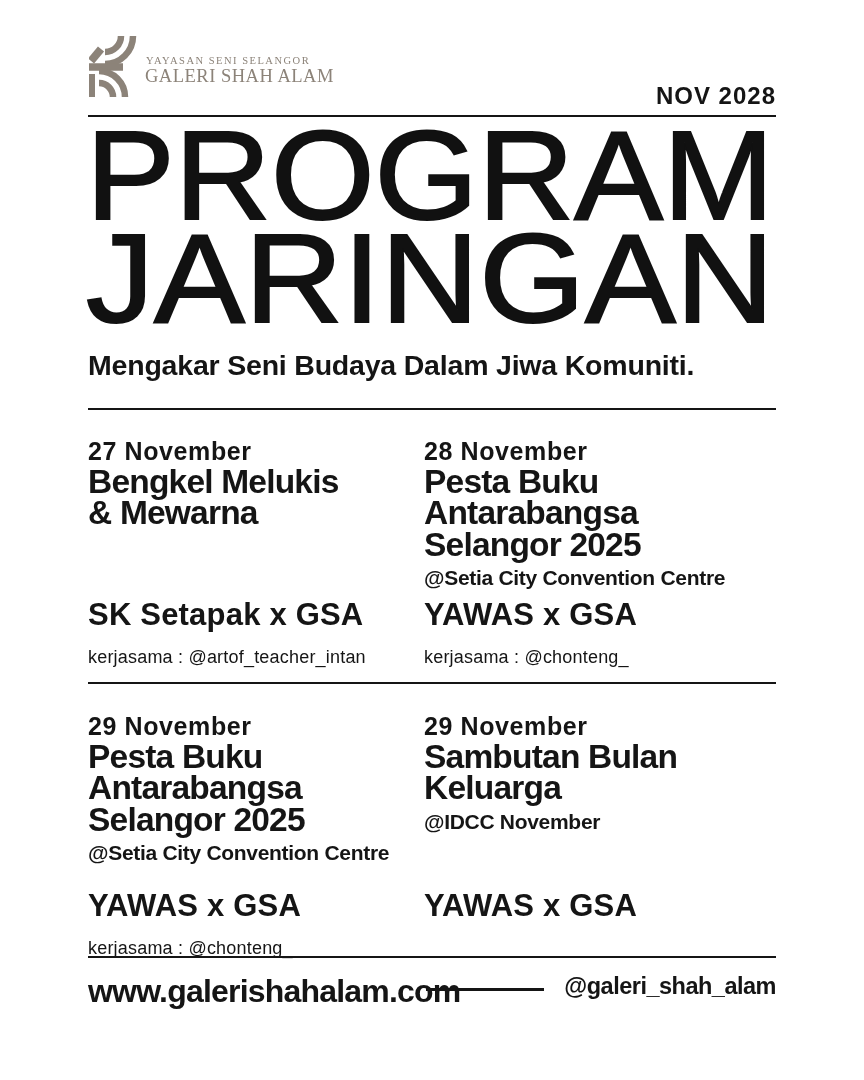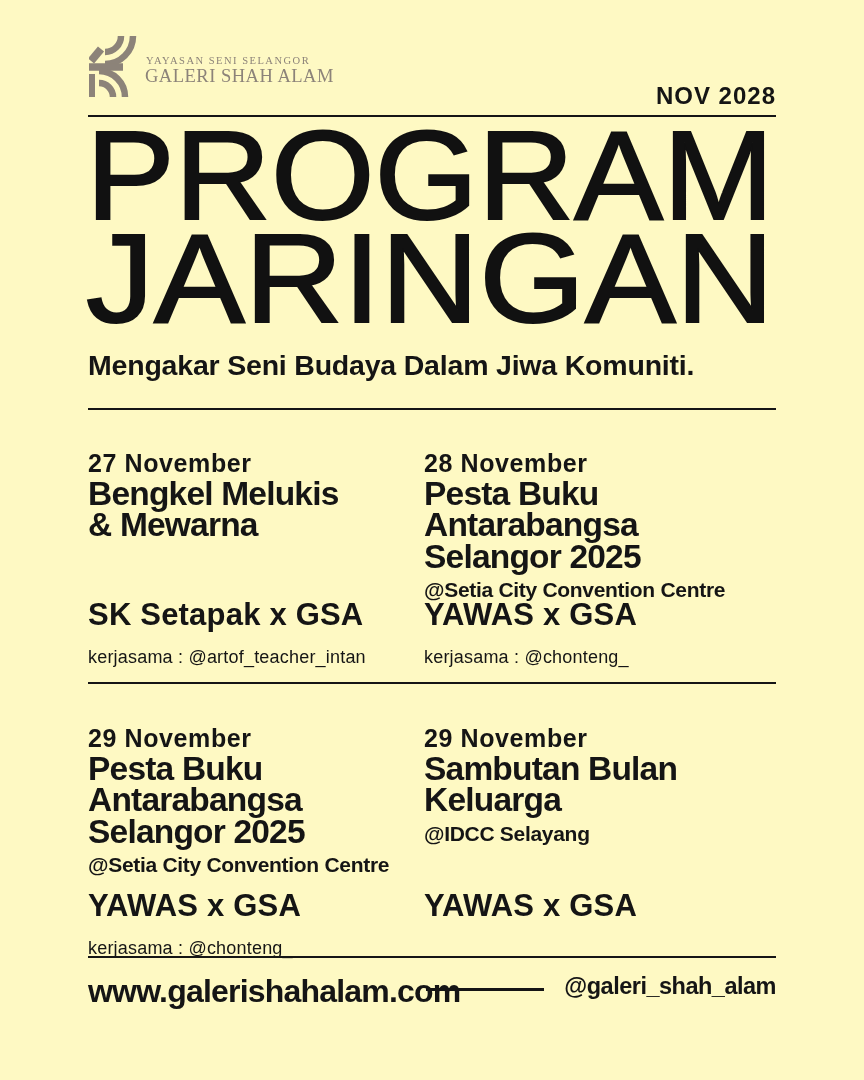--- a/index.html
+++ b/index.html
@@ -3,21 +3,21 @@
 <meta charset="utf-8">
 <style>
   * { margin: 0; padding: 0; box-sizing: border-box; }
   html, body { background: #c9c4b2; }
   body { font-family: "Liberation Sans", sans-serif; }
 
   .poster {
     position: relative;
     width: 864px;
     height: 1080px;
-    background: #fef9c3;
+    background: #ffffff;
     color: #151515;
     overflow: hidden;
     margin: 0 auto;
   }
 
   
   .logo-mark {
     position: absolute;
     left: 89px; top: 36px;
     width: 49px; height: 61px;
@@ -97,21 +97,21 @@
 
   .event-card {
     position: absolute;
     top: 0;
     height: 100%;
   }
   .event-card.col-left  { left: 0;     width: 326px; }
   .event-card.col-right { left: 336px; width: 352px; }
 
   .event-date {
-    margin-top: 40px;
+    margin-top: 28px;
     font-size: 25px;
     font-weight: bold;
     letter-spacing: 0.6px;
     line-height: 1.15;
     white-space: nowrap;
   }
   .event-title {
     font-size: 33.5px;
     font-weight: bold;
     letter-spacing: -0.8px;
@@ -246,21 +246,21 @@
         <div class="event-collab">kerjasama : @chonteng_</div>
       </div>
     </div>
 
     <div class="event-card col-right">
       <div class="event-date">29 November</div>
       <div class="event-title">
         <div>Sambutan Bulan</div>
         <div>Keluarga</div>
       </div>
-      <div class="event-venue">@IDCC Selayang</div>
+      <div class="event-venue">@IDCC November</div>
       <div class="event-partner-block">
         <div class="event-partner">YAWAS x GSA</div>
       </div>
     </div>
 
   </div>
 
   <div class="rule rule-footer"></div>
   <div class="footer-website">www.galerishahalam.com</div>
   <div class="footer-centerline"></div>

